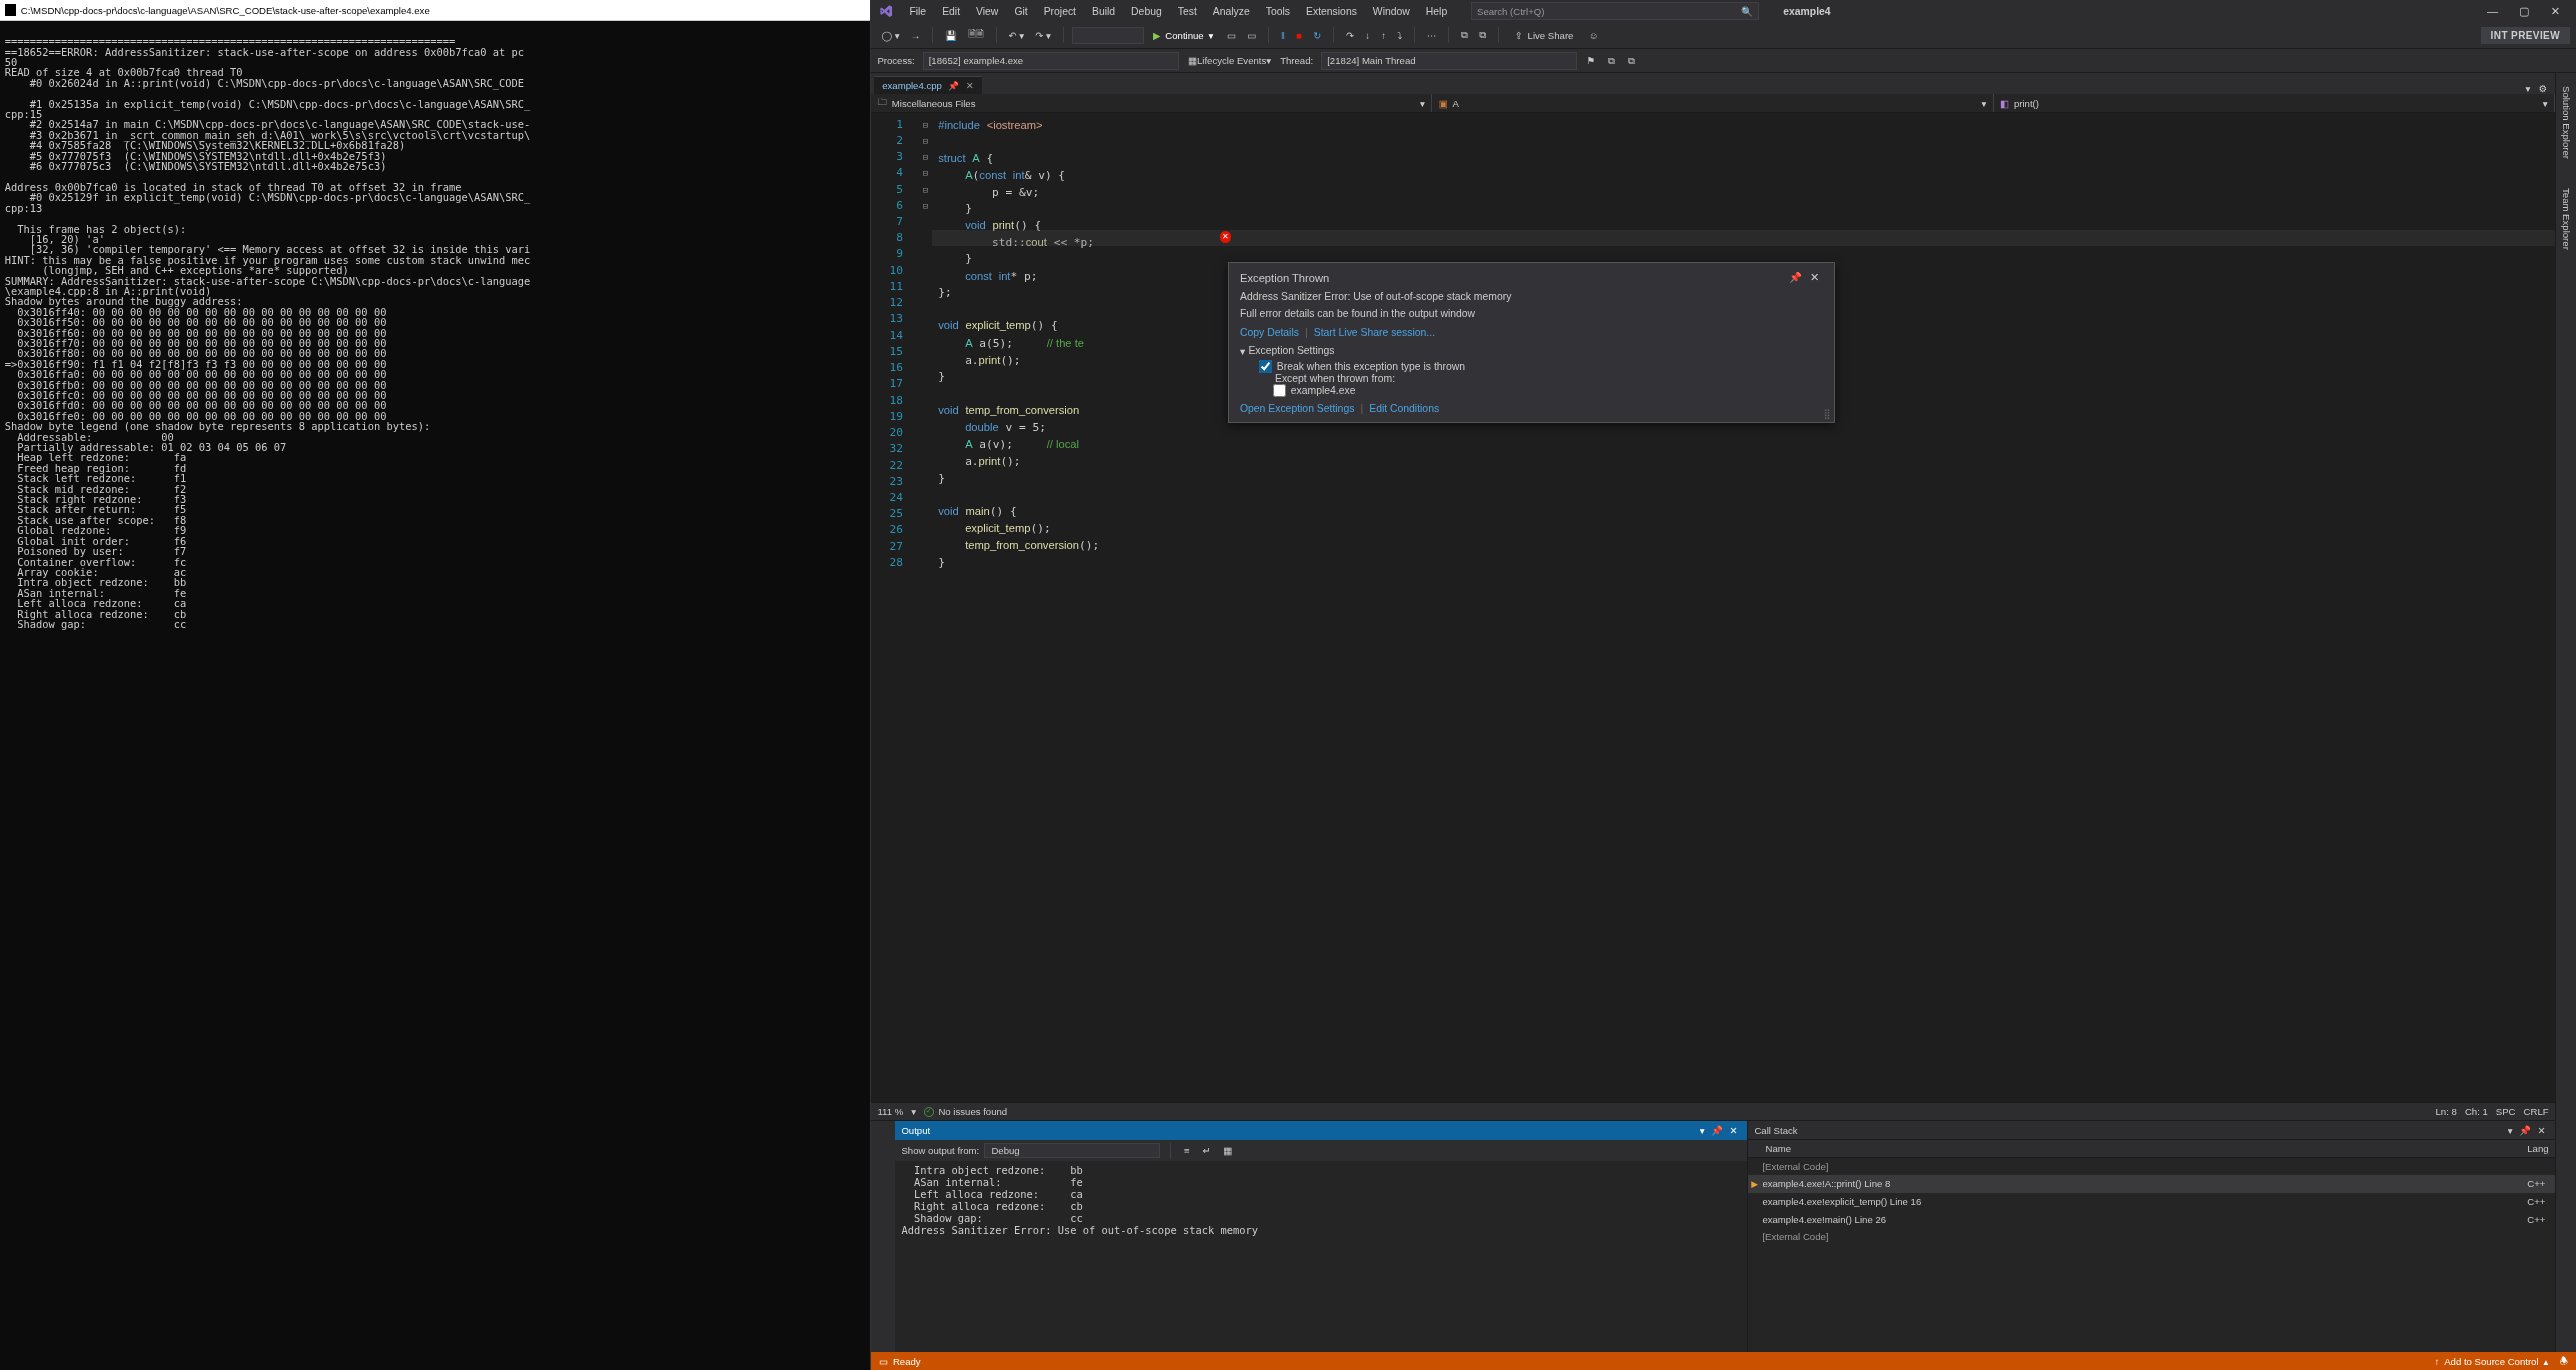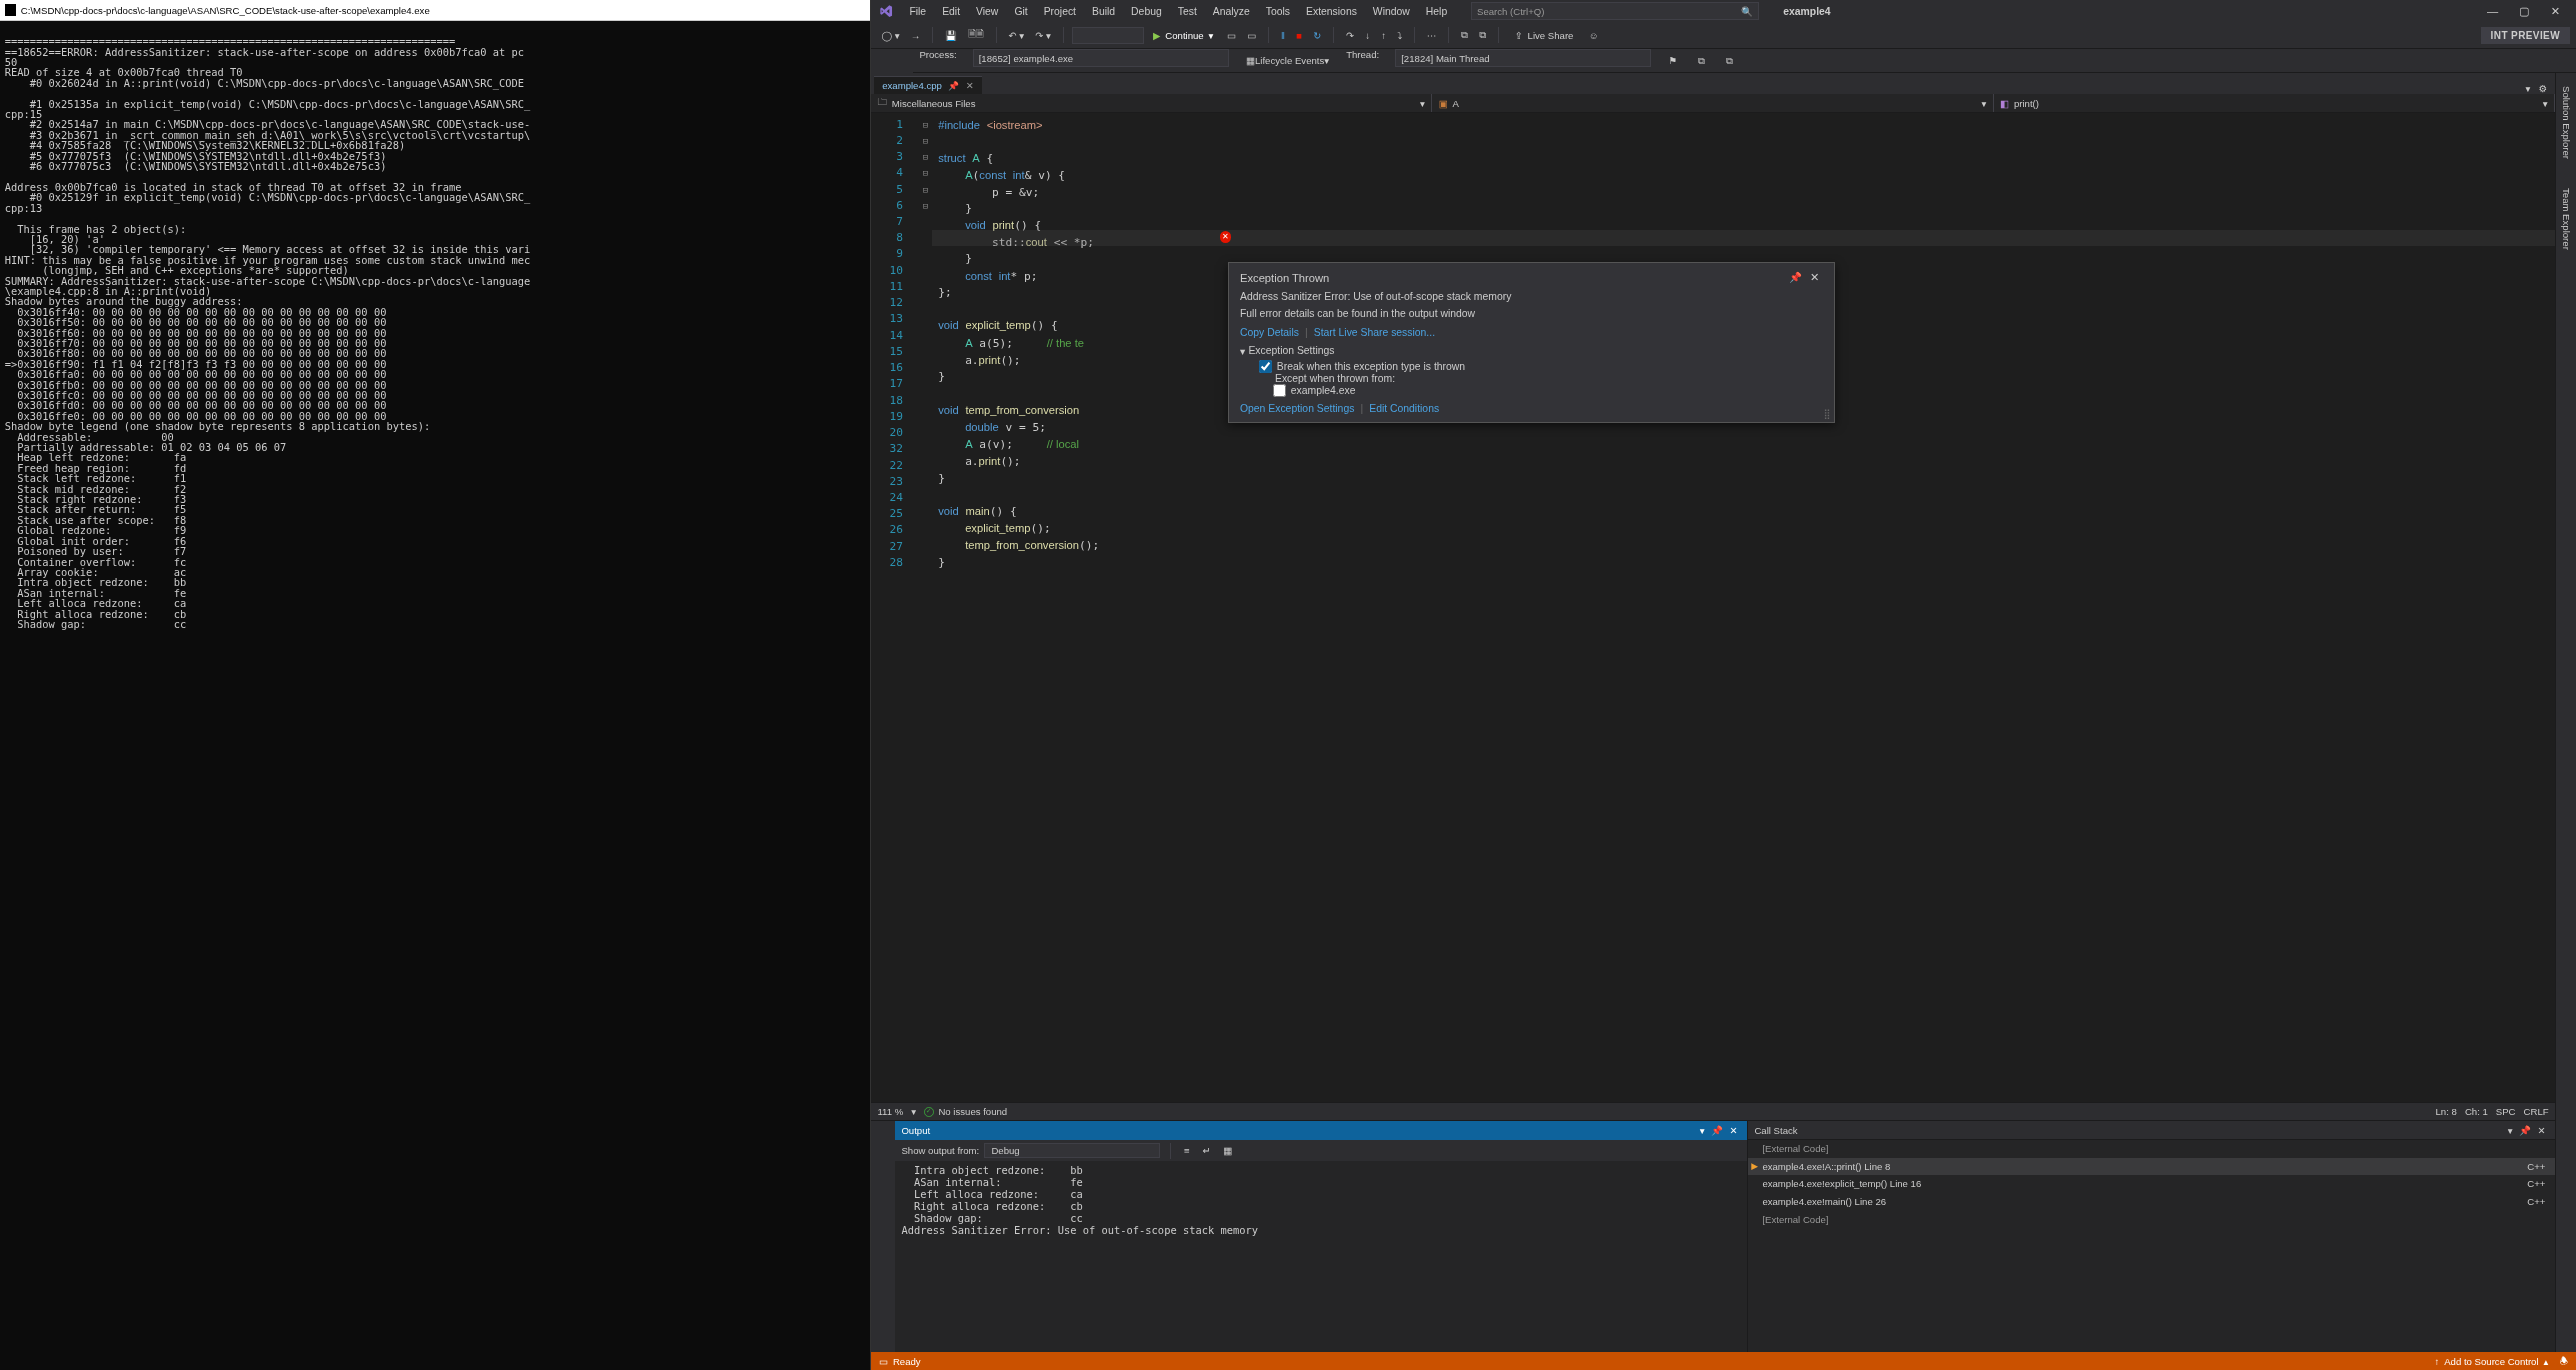--- a/index.html
+++ b/index.html
@@ -27,21 +27,21 @@
 
 .vs-toolbar { height: 27px; background: #2d2d30; display: flex; align-items: center; padding: 0 6.4px; border-bottom: 0.8px solid #1b1b1c; gap: 3.2px; }
 .tb-sep { width: 0.8px; height: 16px; background: #3f3f46; margin: 0 4.8px; }
 .tb-btn { padding: 2.4px 4px; color: #ccc; cursor: default; display: inline-flex; align-items: center; }
 .tb-dd { background: #333337; border: 0.8px solid #3f3f46; height: 17.6px; padding: 0 4.8px; color: #ccc; font-size: 9.6px; display: flex; align-items: center; min-width: 72px; }
 .continue-btn { display: flex; align-items: center; gap: 4.8px; color: #fff; padding: 1.6px 6.4px; }
 .continue-btn .tri { color: #8ac94f; font-size: 9.6px; }
 .int-preview { margin-left: auto; background: #3f3f46; color: #ccc; padding: 3.2px 9.6px; font-size: 10px; font-weight: bold; letter-spacing: 0.4px; }
 .live-share { color: #ccc; padding: 0 8px; display: flex; align-items: center; gap: 4.8px; font-size: 9.6px; }
 
-.vs-toolbar2 { height: 24px; background: #2d2d30; display: flex; padding: 0 6.4px; border-bottom: 0.8px solid #1b1b1c; gap: 13px; margin-left: 42px; }
+.vs-toolbar2 { height: 24px; background: #2d2d30; display: flex; align-items: center; padding: 0 6.4px; border-bottom: 0.8px solid #1b1b1c; gap: 5px; }
 .tb-label { color: #ccc; font-size: 9.6px; margin-right: 3.2px; }
 
 .vs-body { flex: 1; display: flex; min-height: 0; }
 .vs-main { flex: 1; display: flex; flex-direction: column; min-width: 0; }
 
 
 .ed-tabs { height: 21px; background: #2d2d30; display: flex; align-items: flex-end; padding: 0 3.2px; }
 .ed-tab { background: #1e1e1e; color: #8dc6f0; padding: 3.2px 8px; display: flex; align-items: center; gap: 6.4px; font-size: 9.6px; border-top: 0.8px solid #3f3f46; }
 .ed-tab .pin { color: #999; font-size: 8.8px; }
 .ed-tab .close { color: #999; font-size: 9.6px; }
@@ -478,20 +478,25 @@
           </div>
 
           <div class="callstack-panel">
             <div class="panel-title">
               <span>Call Stack</span>
               <span class="spacer"></span>
               <span class="ctrl">▾</span>
               <span class="ctrl">📌</span>
               <span class="ctrl">✕</span>
             </div>
+            <div class="cs-header">
+              <span style="width:11.2px"></span>
+              <span class="name">Name</span>
+              <span>Lang</span>
+            </div>
             <div class="cs-body" id="csbody">
                 <div class="cs-row">
                   <span class="arrow"></span>
                   <span class="ext" style="flex: 1 1 0%;">[External Code]</span>
                   <span class="lang"></span>
                 </div>
                 <div class="cs-row current">
                   <span class="arrow">▶</span>
                   <span class="fn" style="flex: 1 1 0%;">example4.exe!A::print() Line 8</span>
                   <span class="lang">C++</span>

